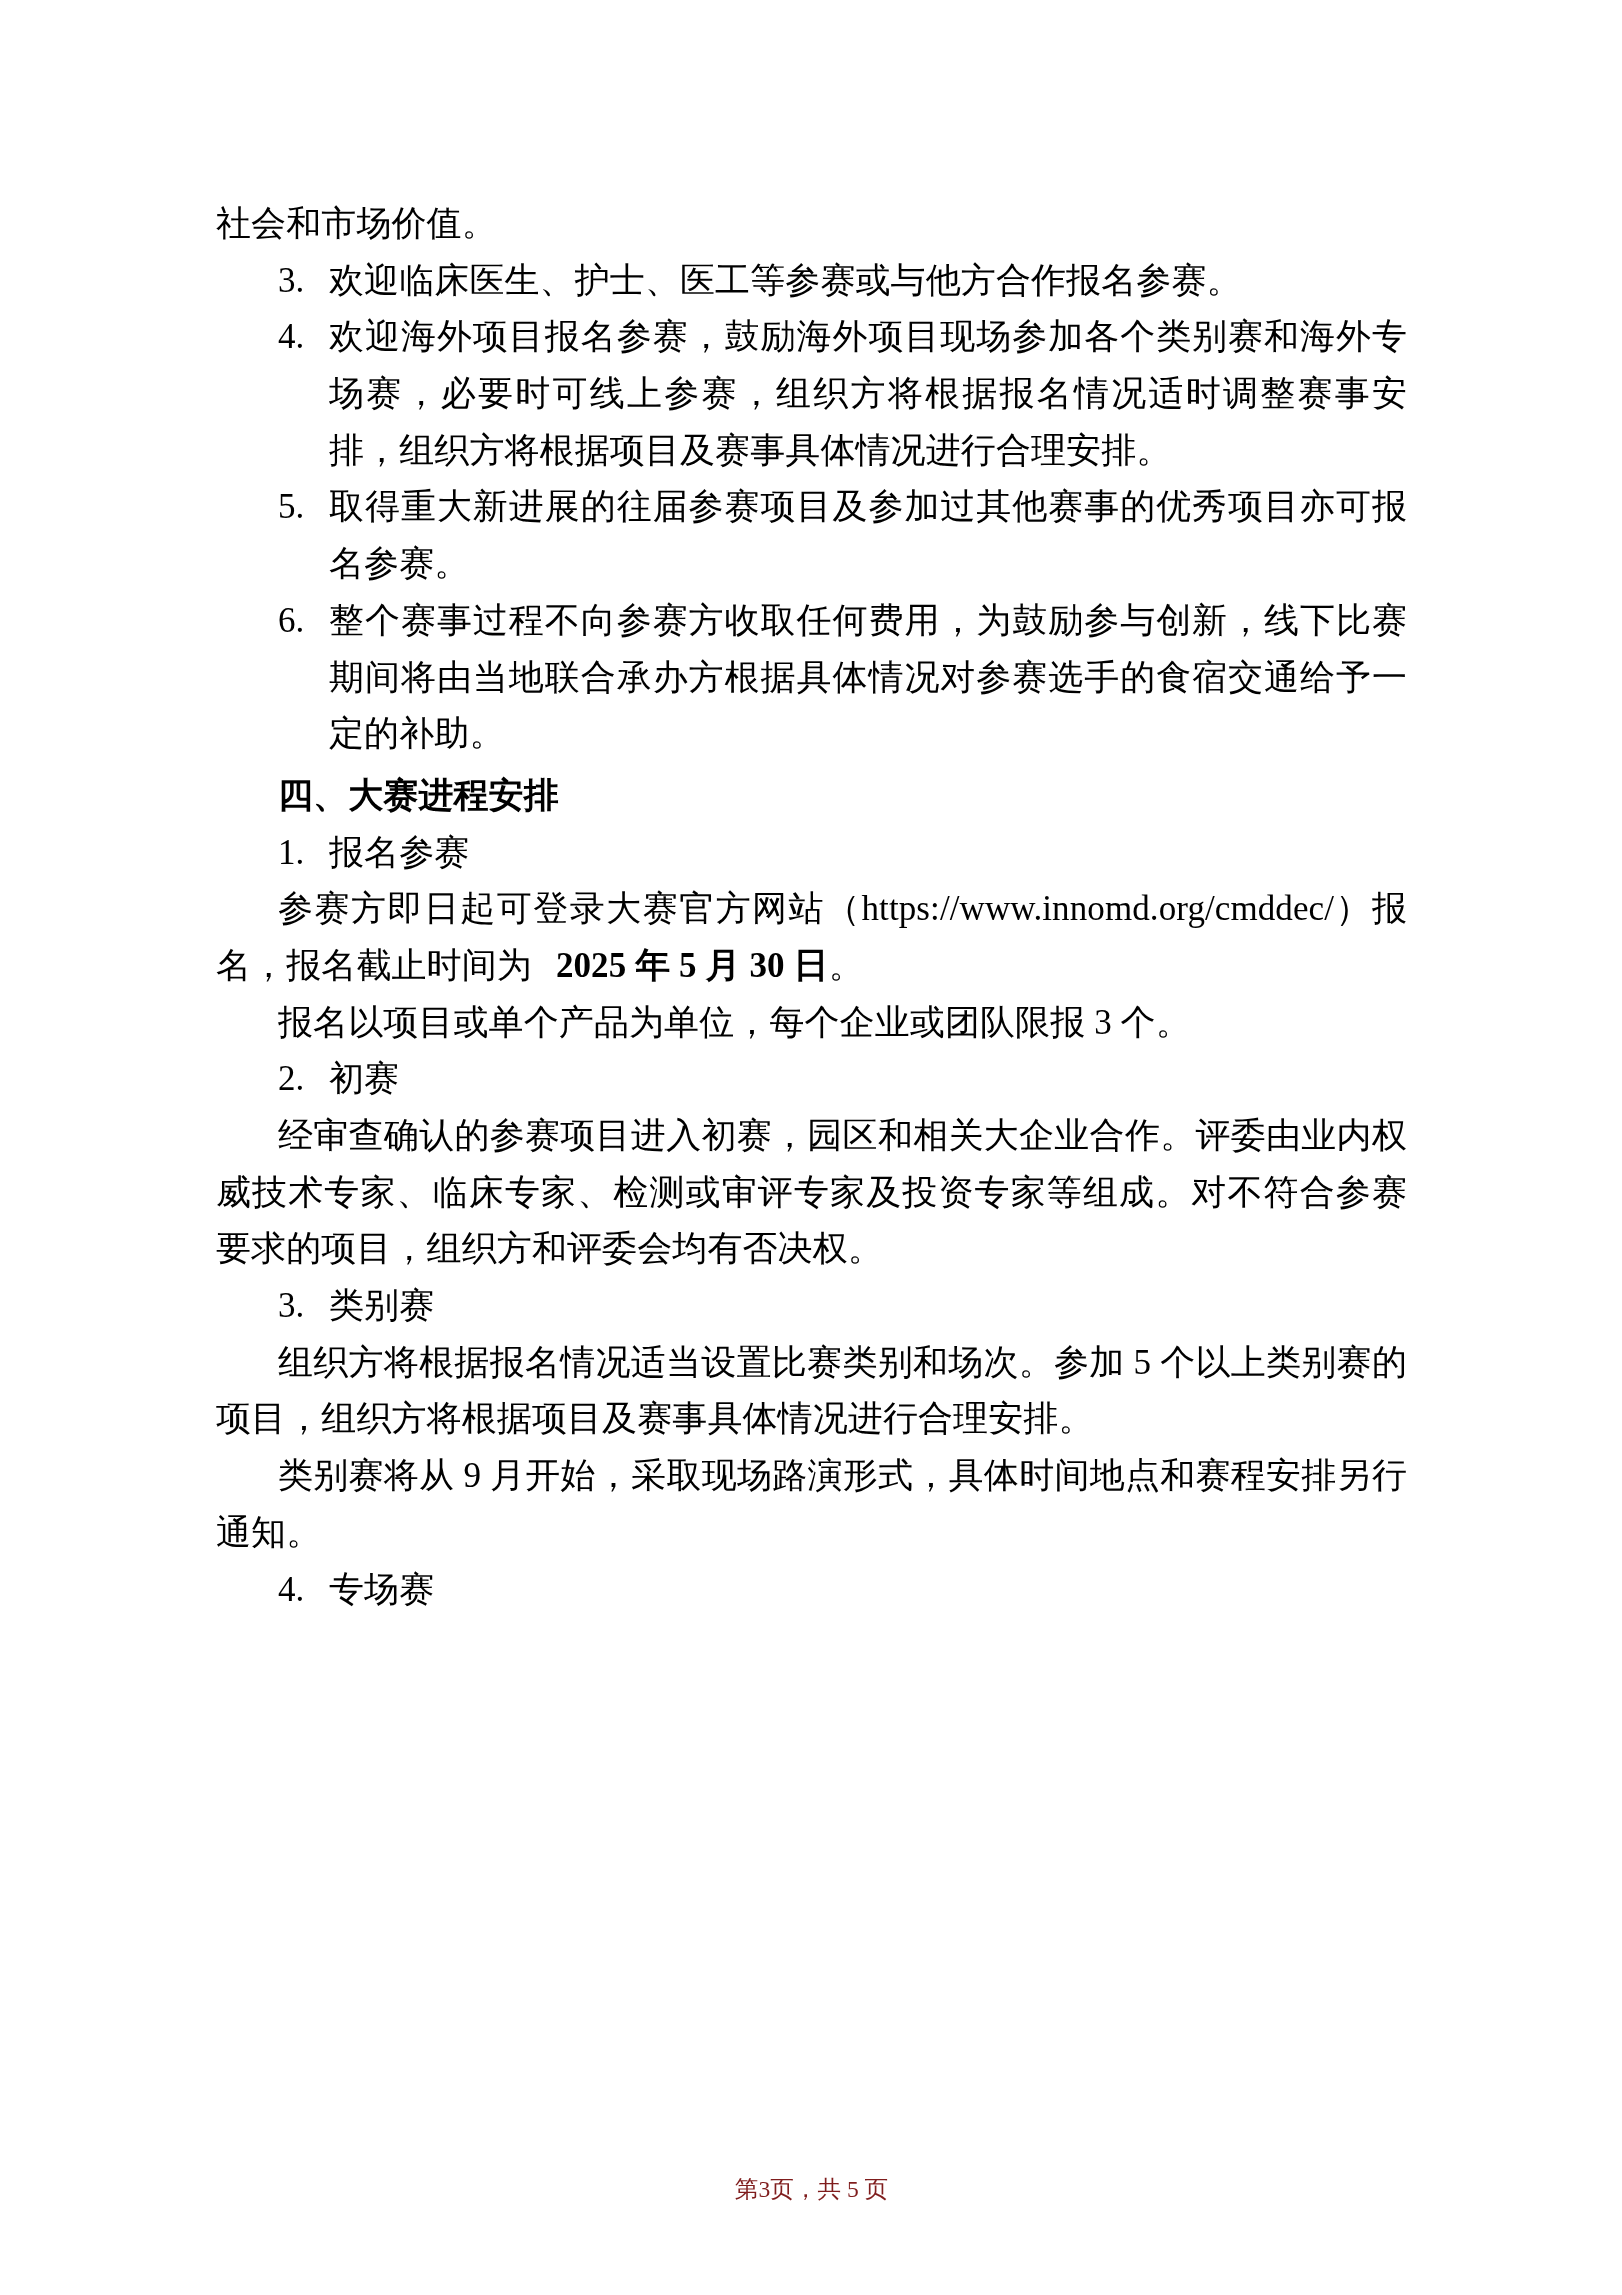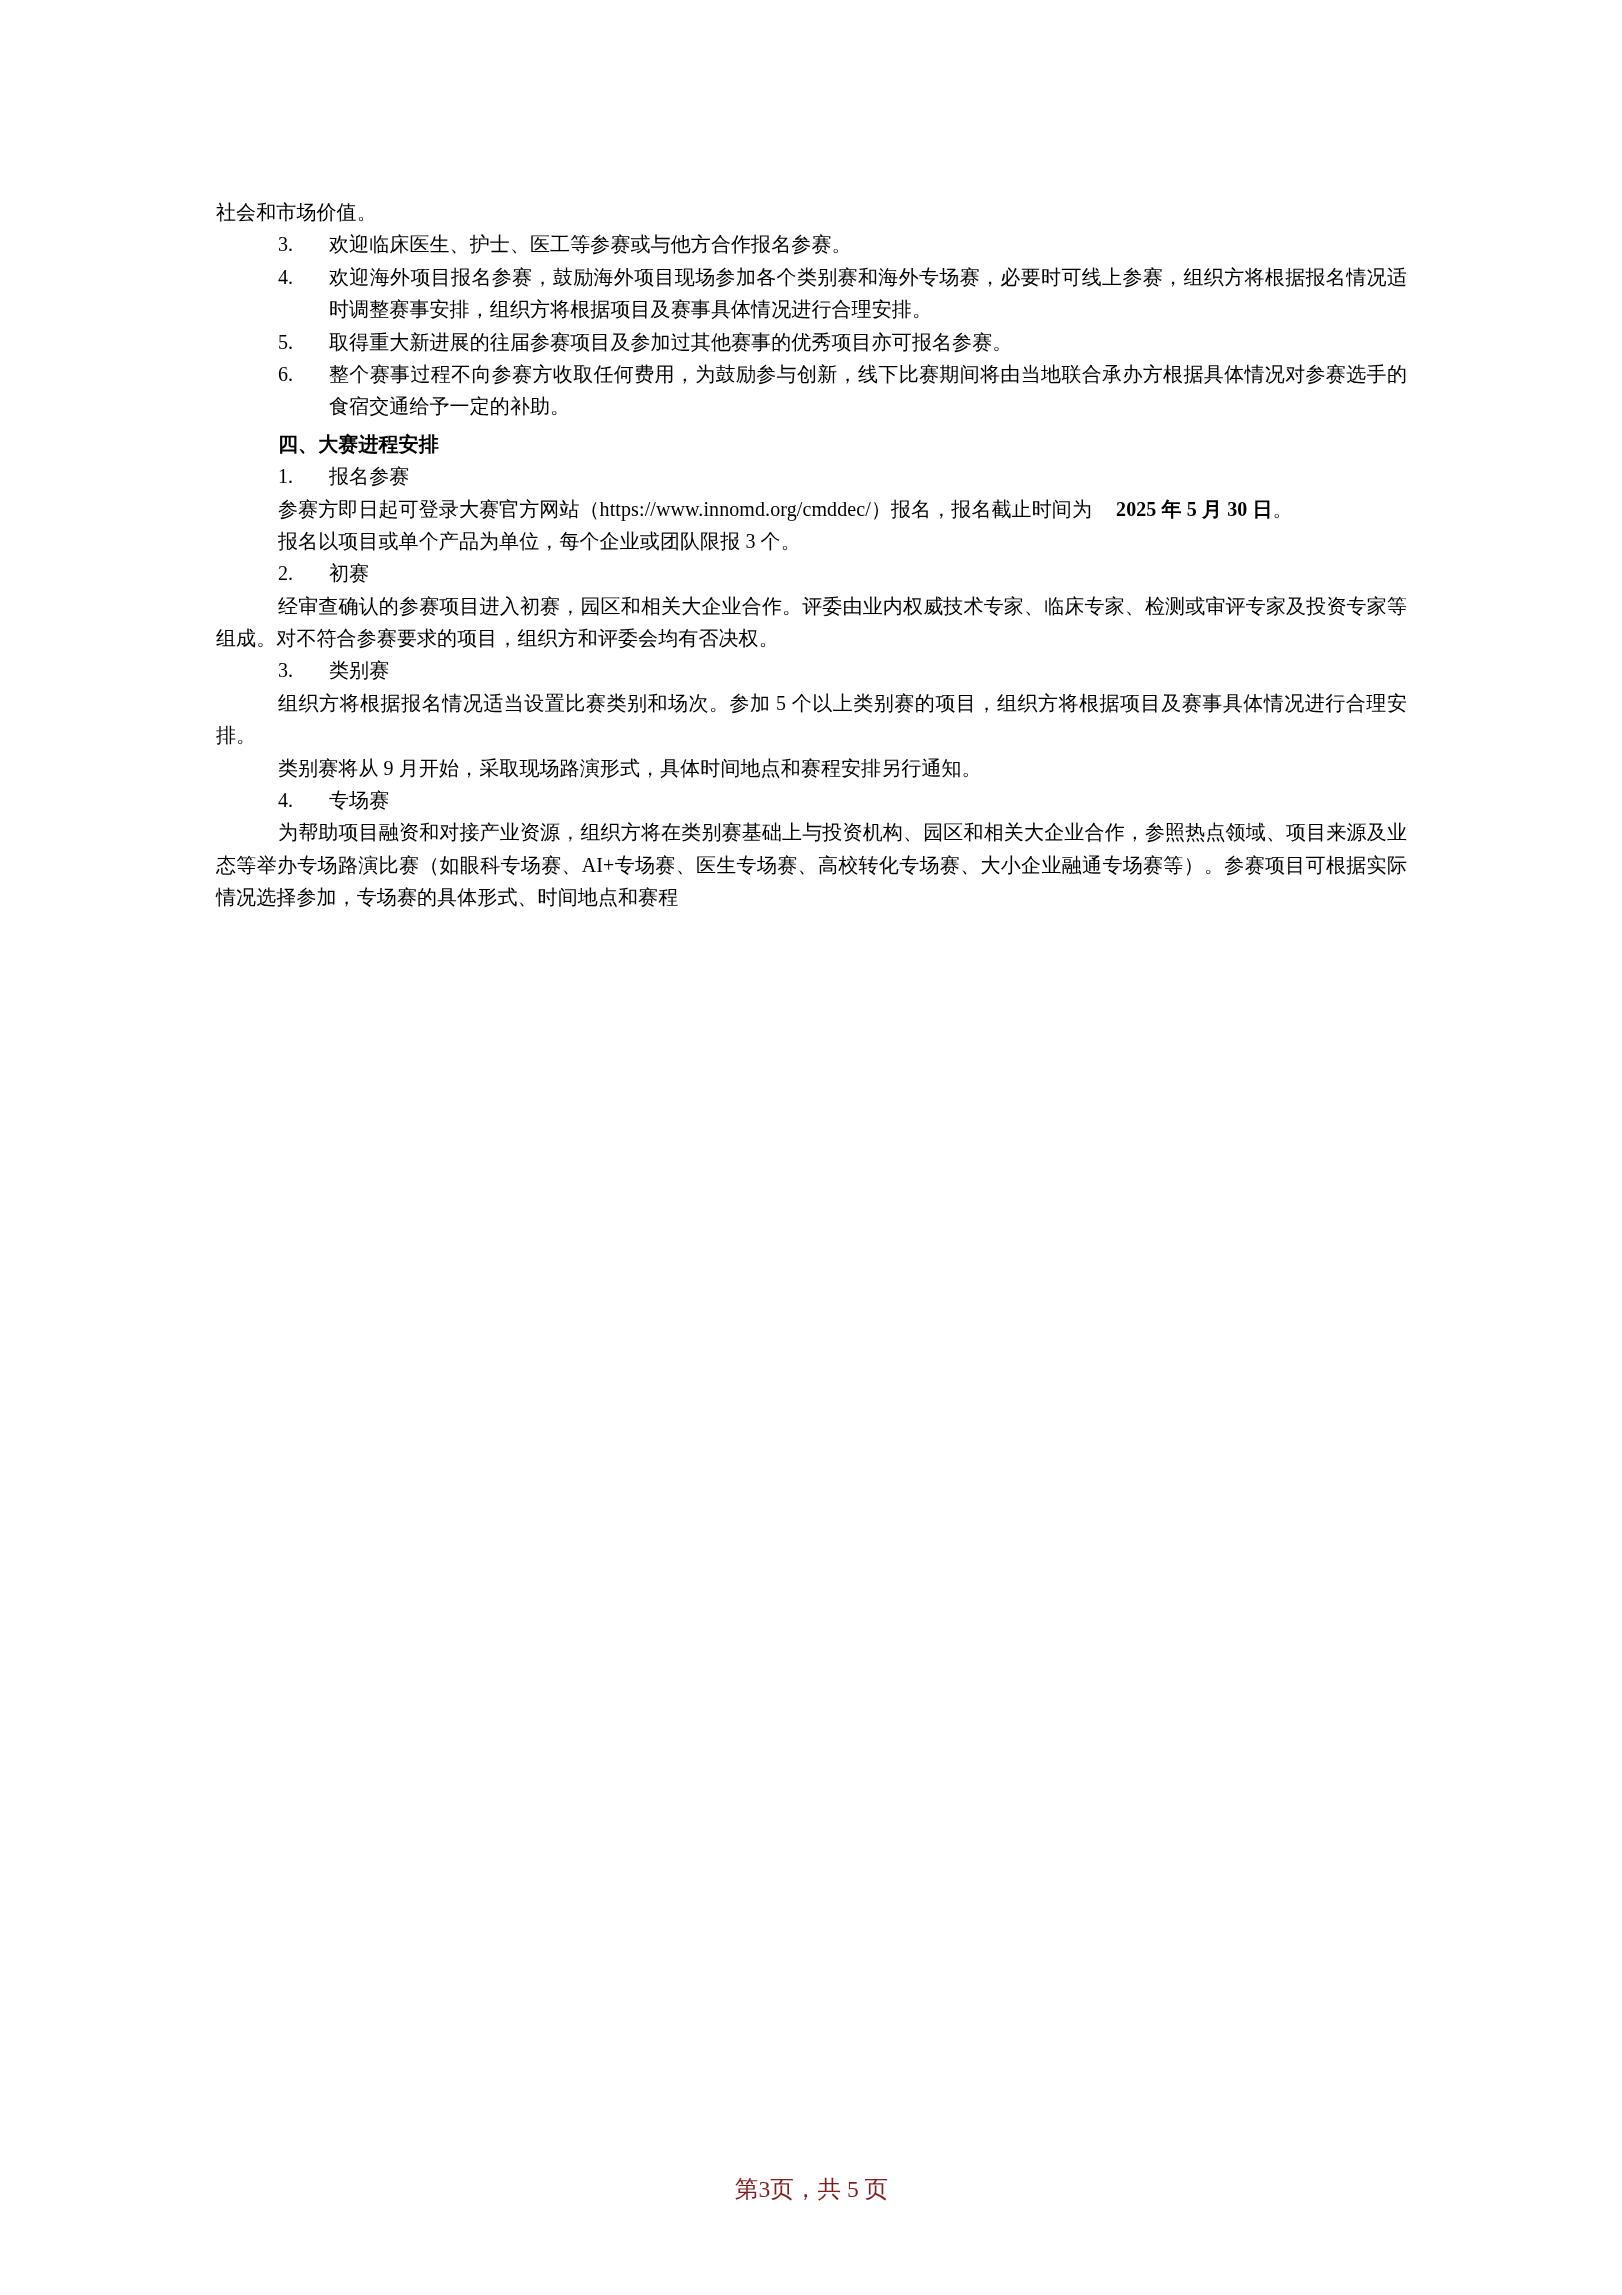--- a/index.html
+++ b/index.html
@@ -12,21 +12,21 @@
     width: 1623px;
     height: 2295px;
     background: #ffffff;
     margin: 0 auto;
     box-sizing: border-box;
     padding: 196px 216px 0 216px;
     font-family: "Liberation Serif", "DejaVu Serif", serif;
     color: #000000;
   }
   .body-text {
-    font-size: 20px;
+    font-size: 35px;
     line-height: 1.62;
     text-align: justify;
     text-justify: inter-ideograph;
     letter-spacing: 0.1px;
   }
   p {
     margin: 0 0 0 0;
   }
   .indent {
     text-indent: 62px;
@@ -128,19 +128,18 @@
 
     <p class="indent">组织方将根据报名情况适当设置比赛类别和场次。参加 5 个以上类别赛的项目，组织方将根据项目及赛事具体情况进行合理安排。</p>
 
     <p class="indent">类别赛将从 9 月开始，采取现场路演形式，具体时间地点和赛程安排另行通知。</p>
 
     <p class="num-item">
       <span class="num">4.</span>
       <span class="num-body">专场赛</span>
     </p>
 
-    <p class="indent">为帮助项目融资和对接产业资源，组织方将在类别赛基础上与投资机构、园区和相关大企业合作，参照热点领域、项目来源及业态等举办专场路演比赛（如眼科专场赛、AI+专场赛、医生专场赛、高校转化专场赛、大小企业融通专场赛等）。参赛项目可根据实际情况选择参加，专场赛的具体形式、时间地点和赛程</p>
 
   </div>
 
   <div class="footer">第3页，共 5 页</div>
 </div>
 
 
 </body></html>

